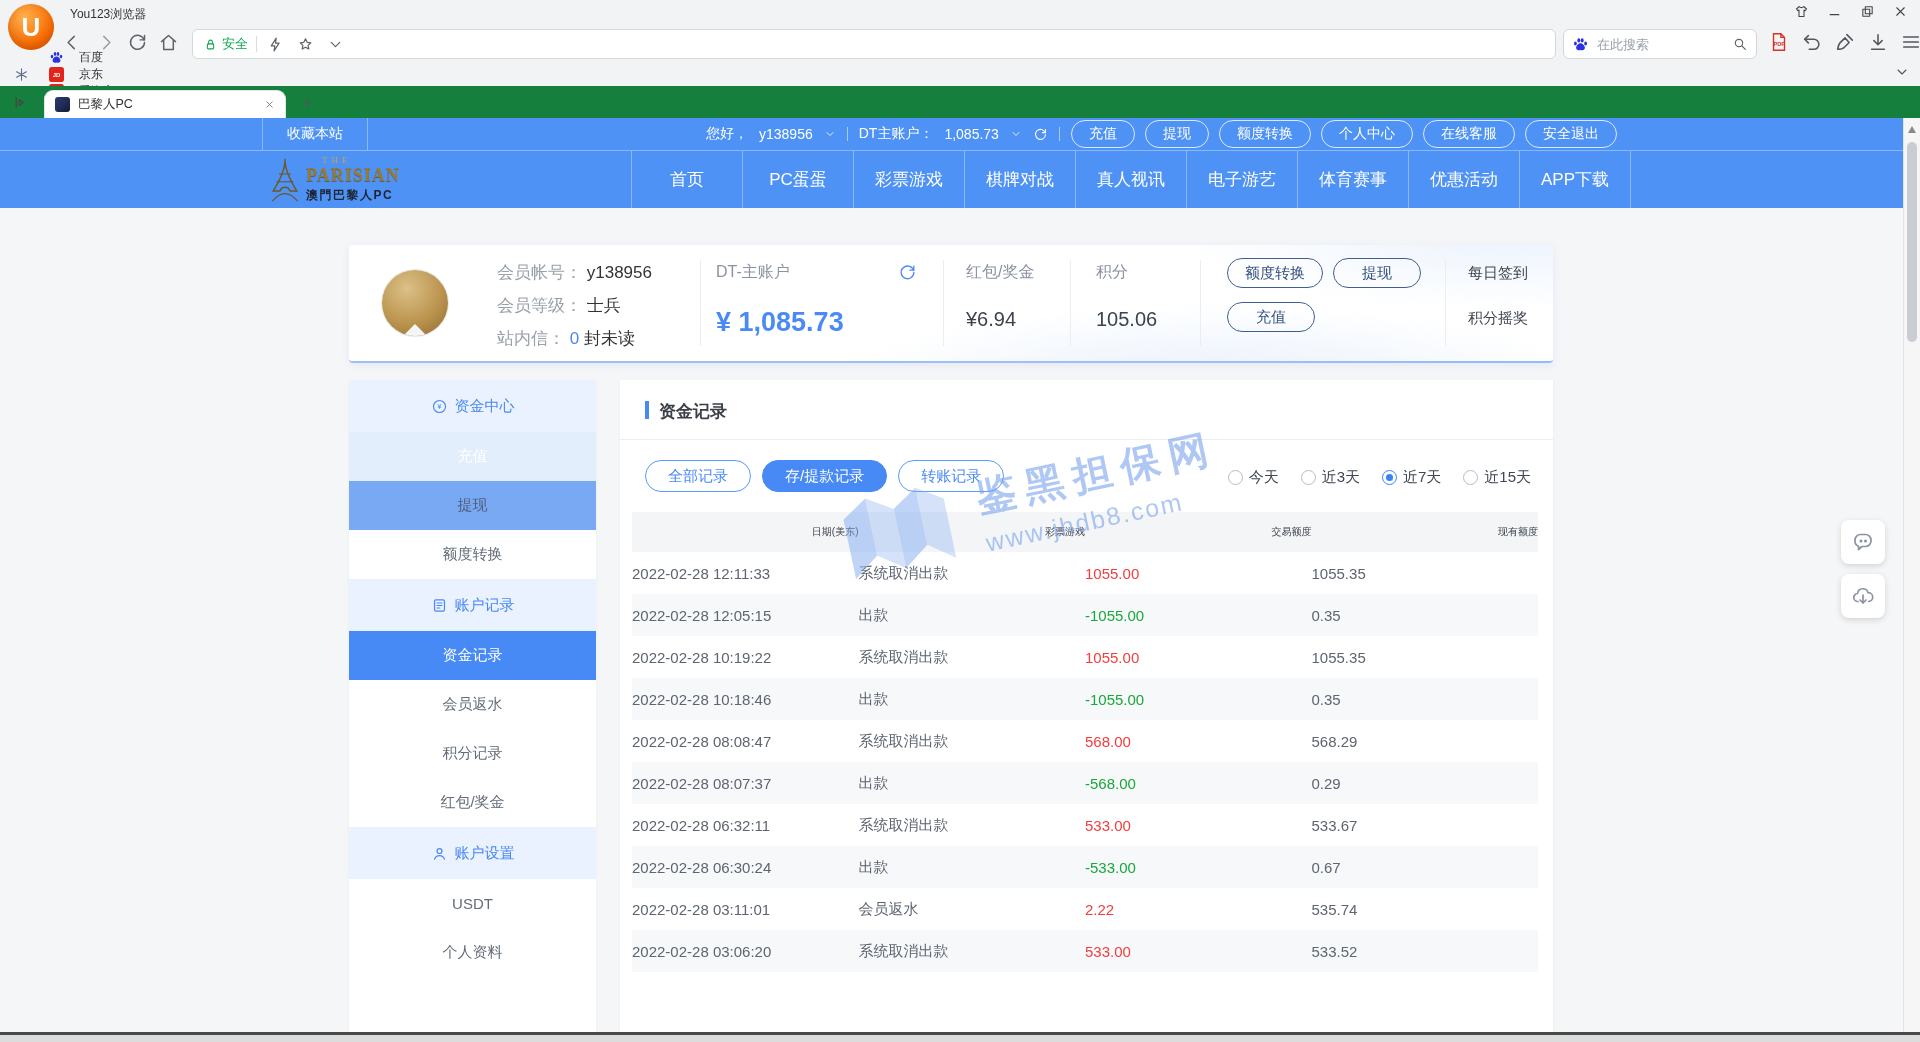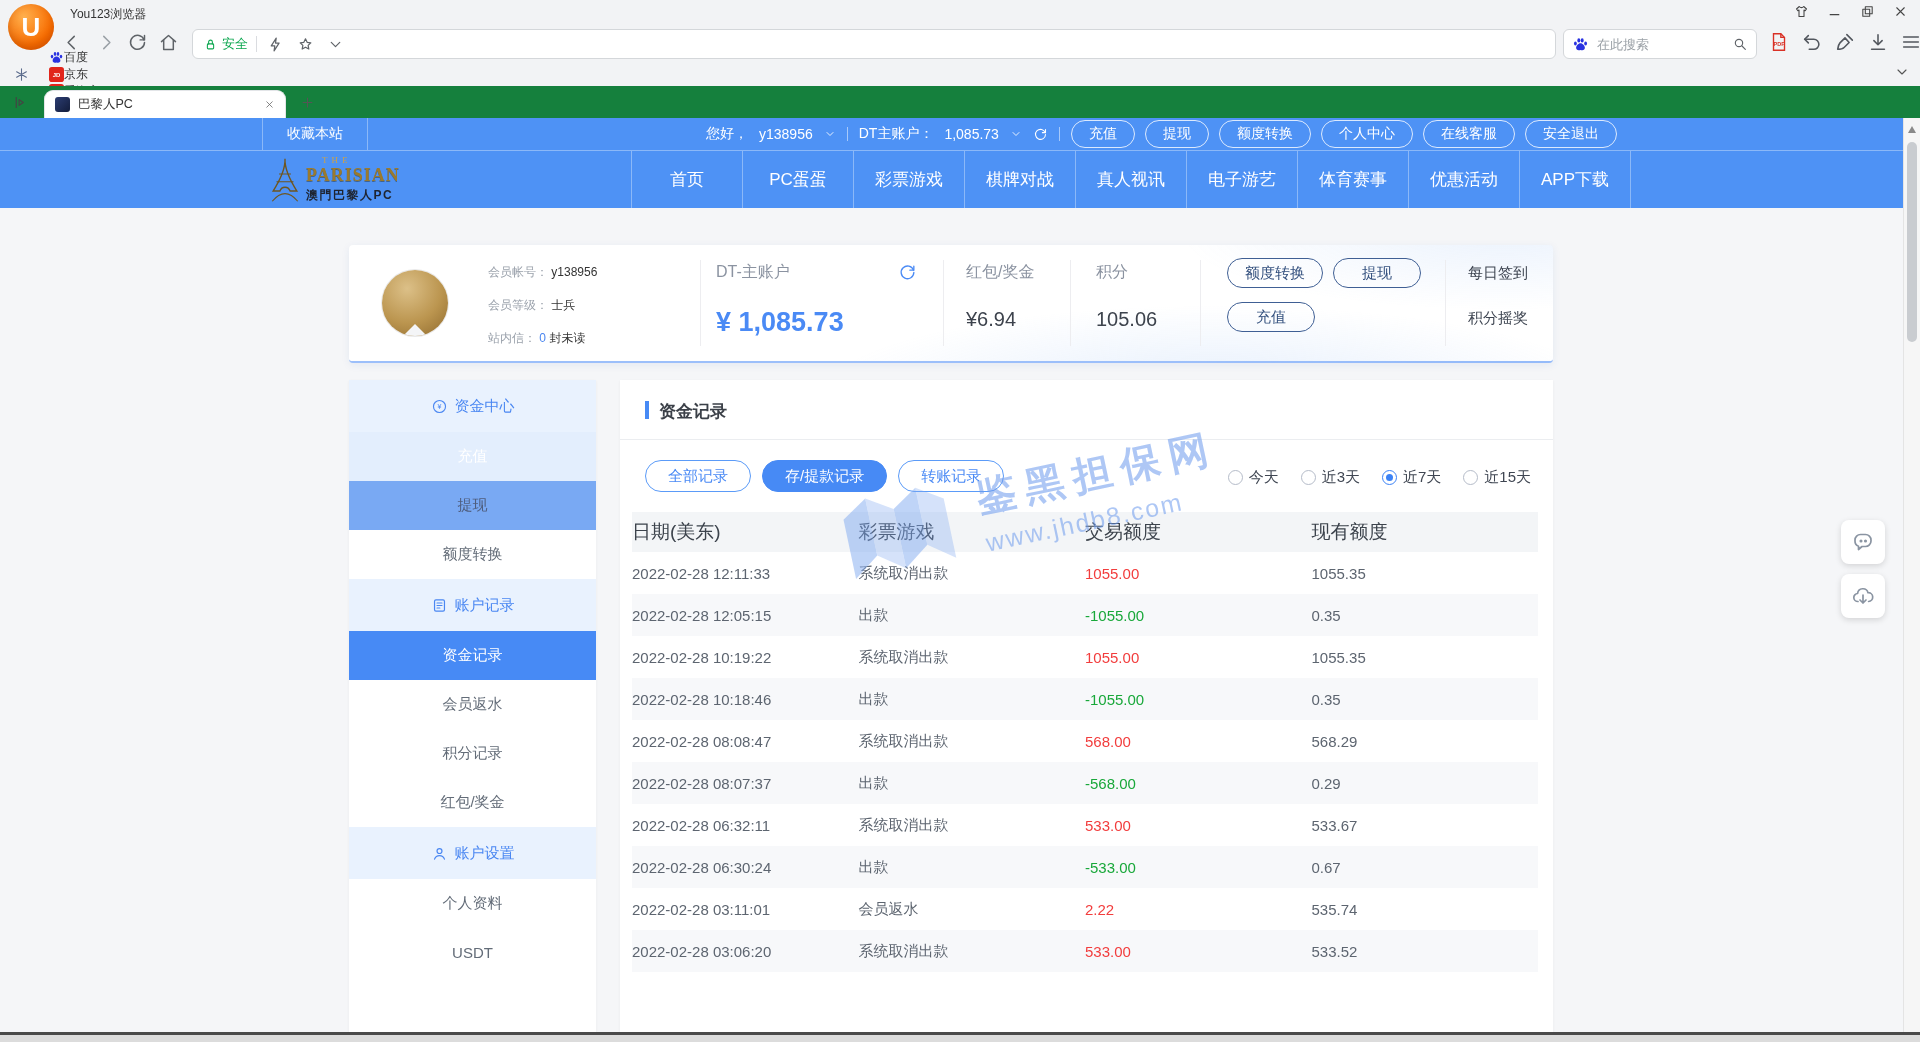--- a/index.html
+++ b/index.html
@@ -32,21 +32,21 @@
   .addr-right .ic{width:17px;height:17px;}
   .searchbox{position:absolute;left:1563px;top:29px;width:194px;height:30px;background:#fff;
     border:1px solid #d4d7da;border-radius:6px;display:flex;align-items:center;padding:0 8px;box-sizing:border-box;}
   .searchbox .bd{width:17px;height:17px;}
   .search-input{flex:1;border:none;outline:none;font-size:13px;color:#333;margin:0 6px;min-width:0;background:transparent;}
   .search-input::placeholder{color:#9aa0a6;}
   .searchbox .mag{width:16px;height:16px;color:#5f6368;}
   .tool-icons{position:absolute;left:1768px;top:31px;display:flex;gap:11px;color:#53575e;}
   .tool-icons .ic{width:22px;height:22px;}
   .bookmarks{position:absolute;top:62px;left:0;width:100%;height:24px;display:flex;align-items:center;padding-left:14px;gap:20px;font-size:12px;color:#333;box-sizing:border-box;}
-  .bm{display:flex;align-items:center;gap:0;}
+  .bm{display:flex;align-items:center;gap:15px;}
   .bm-ic{width:15px;height:15px;color:#5b6b8c;}
   .collapse-ic{position:absolute;right:10px;top:64px;width:16px;height:16px;color:#555;}
   .tabstrip{position:absolute;top:86px;left:0;width:100%;height:32px;background:#15803d;}
   .tab-toggle{position:absolute;left:12px;top:8px;width:17px;height:17px;color:#444;}
   .tab{position:absolute;left:44px;top:4px;width:242px;height:28px;background:#fff;border:1px solid #e3e5e8;border-bottom:none;
     border-radius:9px 9px 0 0;display:flex;align-items:center;padding:0 10px;box-sizing:border-box;gap:8px;}
   .favicon{width:15px;height:15px;border-radius:3px;background:linear-gradient(135deg,#2c3d72,#121c3a);}
   .tab-title{flex:1;font-size:12.5px;color:#333;}
   .tab-close{width:11px;height:11px;color:#666;}
   .newtab{position:absolute;left:300px;top:9px;width:15px;height:15px;color:#555;}
@@ -73,21 +73,21 @@
 
   
   .user-card{position:absolute;left:349px;top:127px;width:1204px;height:118px;background:
       radial-gradient(55% 130% at 72% 130%,rgba(120,170,240,.20),rgba(120,170,240,0) 60%),
       radial-gradient(45% 110% at 96% -10%,rgba(120,170,240,.14),rgba(120,170,240,0) 60%),#fff;
     border-radius:4px;border-bottom:2px solid rgba(74,138,245,.55);box-shadow:0 2px 8px rgba(31,78,160,.08);box-sizing:border-box;}
   .avatar{position:absolute;left:33px;top:25px;width:66px;height:66px;border-radius:50%;overflow:hidden;
     background:radial-gradient(circle at 38% 28%,#dcc088,#bb954f 55%,#8e692d);box-shadow:0 0 0 1px #e9e9e9;}
   .avatar::after{content:"";position:absolute;left:50%;bottom:-1px;transform:translateX(-50%);width:26px;height:13px;
     background:#f4f5f7;clip-path:polygon(50% 0,100% 100%,0 100%);}
-  .uc-info{position:absolute;left:139px;top:11px;font-size:12px;line-height:33px;}
+  .uc-info{position:absolute;left:148px;top:11px;font-size:17px;line-height:33px;}
   .uc-label{color:#9aa1ab;}
   .uc-val{color:#333;}
   .uc-blue{color:#4a86f0;}
   .uc-div{position:absolute;top:15px;width:1px;height:86px;background:#ededf0;}
   .stat-label{position:absolute;top:17px;font-size:16px;color:#8b93a1;}
   .stat-value{position:absolute;font-size:20px;color:#3d434d;}
   .dt-amount{position:absolute;left:367px;top:62px;font-size:27px;font-weight:bold;color:#4a8af5;}
   .refresh-blue{position:absolute;left:549px;top:18px;width:19px;height:19px;color:#4a8af5;}
   .card-btn{position:absolute;height:30px;border:1px solid #3f5f94;border-radius:16px;color:#33507e;font-size:15px;
     display:flex;align-items:center;justify-content:center;background:transparent;box-sizing:border-box;}
@@ -112,21 +112,21 @@
   .tab-pill{height:32px;padding:0 22px;border-radius:17px;border:1px solid #5b9bf8;color:#4a8af5;font-size:15px;
     display:flex;align-items:center;background:#fff;box-sizing:border-box;}
   .tab-pill.active{background:#478af5;color:#fff;border-color:#478af5;}
   .filters{position:absolute;right:22px;top:88px;display:flex;gap:22px;align-items:center;}
   .filter{display:flex;align-items:center;gap:6px;font-size:15px;color:#3f4652;}
   .radio{width:15px;height:15px;border-radius:50%;border:1px solid #b5bcc9;background:#fff;position:relative;box-sizing:border-box;}
   .radio.selected{border-color:#3b82f6;}
   .radio.selected::after{content:"";position:absolute;left:3px;top:3px;width:7px;height:7px;border-radius:50%;background:#3b82f6;}
   .table{position:absolute;left:12px;top:132px;width:906px;}
   .thead{display:flex;height:40px;align-items:center;background:#f3f5f7;}
-  .th{flex:1;text-align:left;font-size:19px;color:#3c434c;}
+  .th{flex:1;text-align:right;font-size:10px;color:#3c434c;}
   .trow{display:flex;height:42px;align-items:center;}
   .tbody .trow:nth-of-type(even){background:#f7f8fa;}
   .td{flex:1;text-align:left;font-size:15px;color:#5d6570;}
   .td.red{color:#f23d3d;}
   .td.green{color:#19a83a;}
   .watermark{position:absolute;left:215px;top:68px;display:flex;align-items:center;gap:16px;
     transform:rotate(-12deg);pointer-events:none;opacity:.55;}
   .wm-texts{color:#6d9bed;}
   .wm-line1{font-size:40px;letter-spacing:9px;font-weight:bold;}
   .wm-line2{font-size:25px;letter-spacing:2px;margin-top:4px;}
@@ -535,26 +535,26 @@
             <svg viewBox="0 0 24 24" fill="none" stroke="currentColor" stroke-width="1.7" stroke-linecap="round" stroke-linejoin="round">
               <circle cx="12" cy="8.5" r="3.5"></circle>
               <path d="M5 20c1.2-3.4 3.8-5 7-5s5.8 1.6 7 5"></path>
             </svg>
           </span>
           <span>账户设置</span>
         </div>
 
         <div class="side-row item">
 
+          <span>USDT</span>
+        </div>
+
+        <div class="side-row item">
+
           <span>个人资料</span>
-        </div>
-
-        <div class="side-row item">
-
-          <span>USDT</span>
         </div>
       </div>
 
     <div class="main-panel">
       <div class="panel-title-row">
         <div class="title-bar"></div>
         <div class="panel-title">资金记录</div>
       </div>
 
       <div class="tabs-row">

